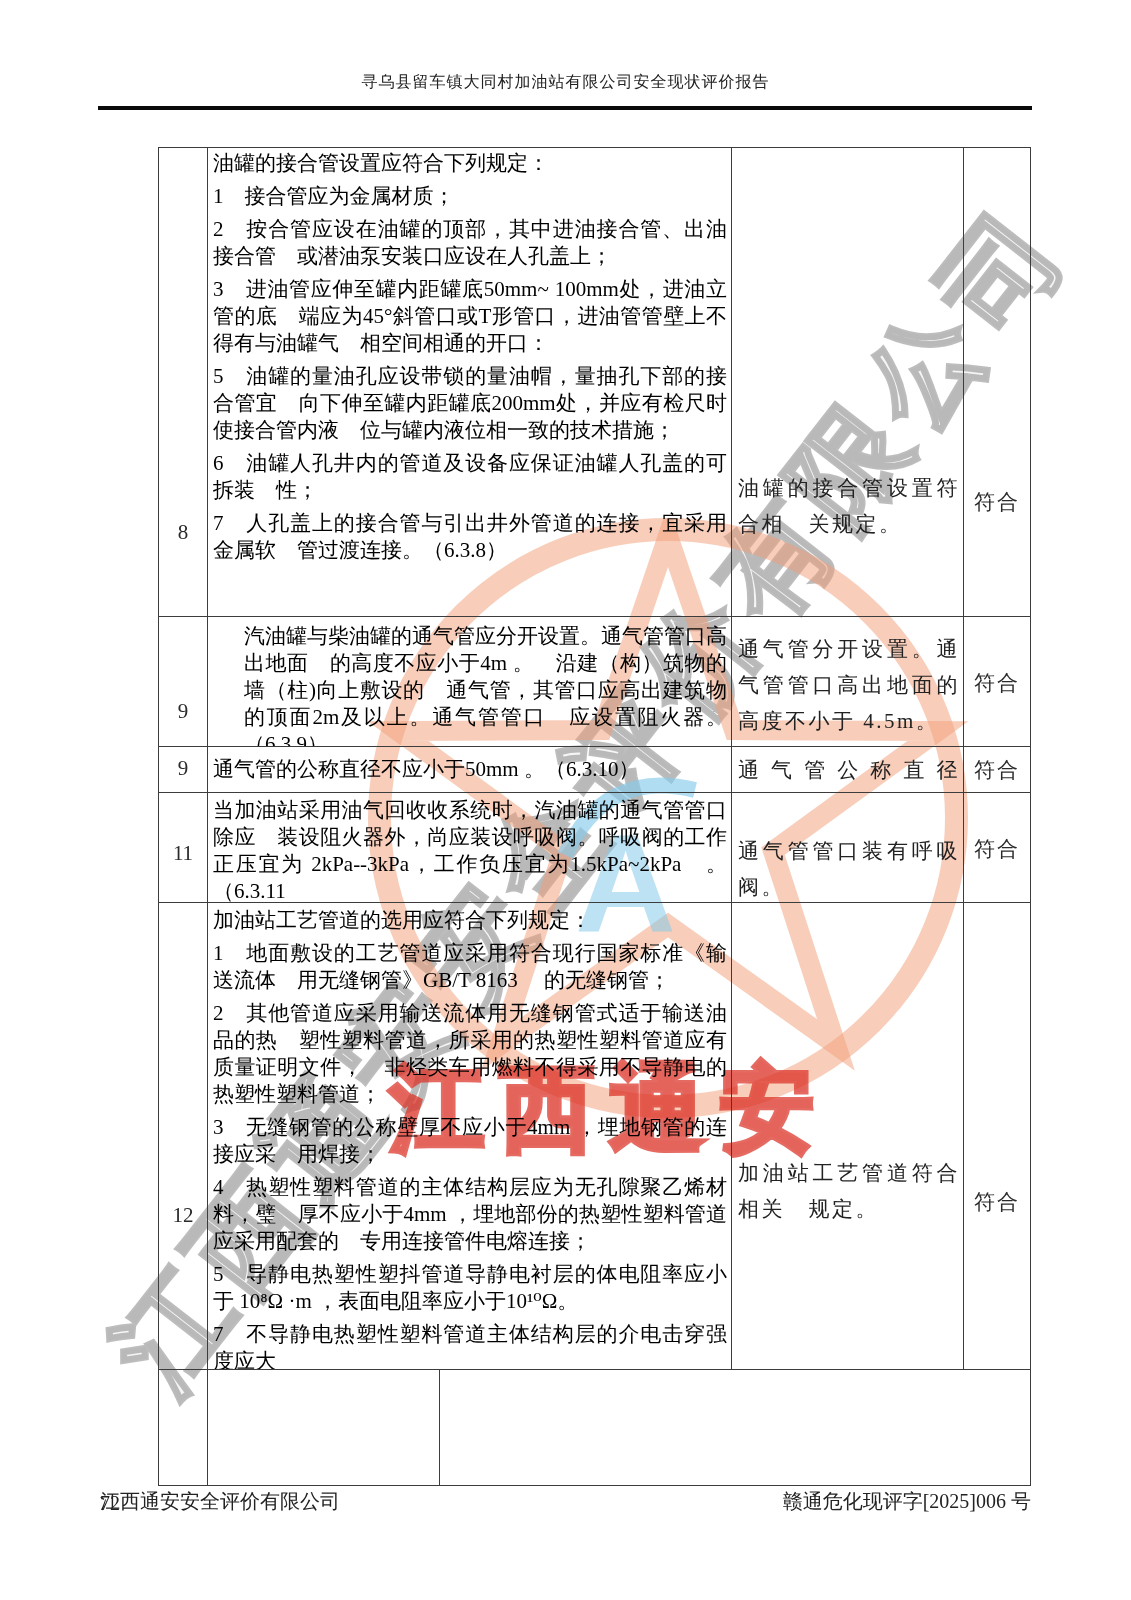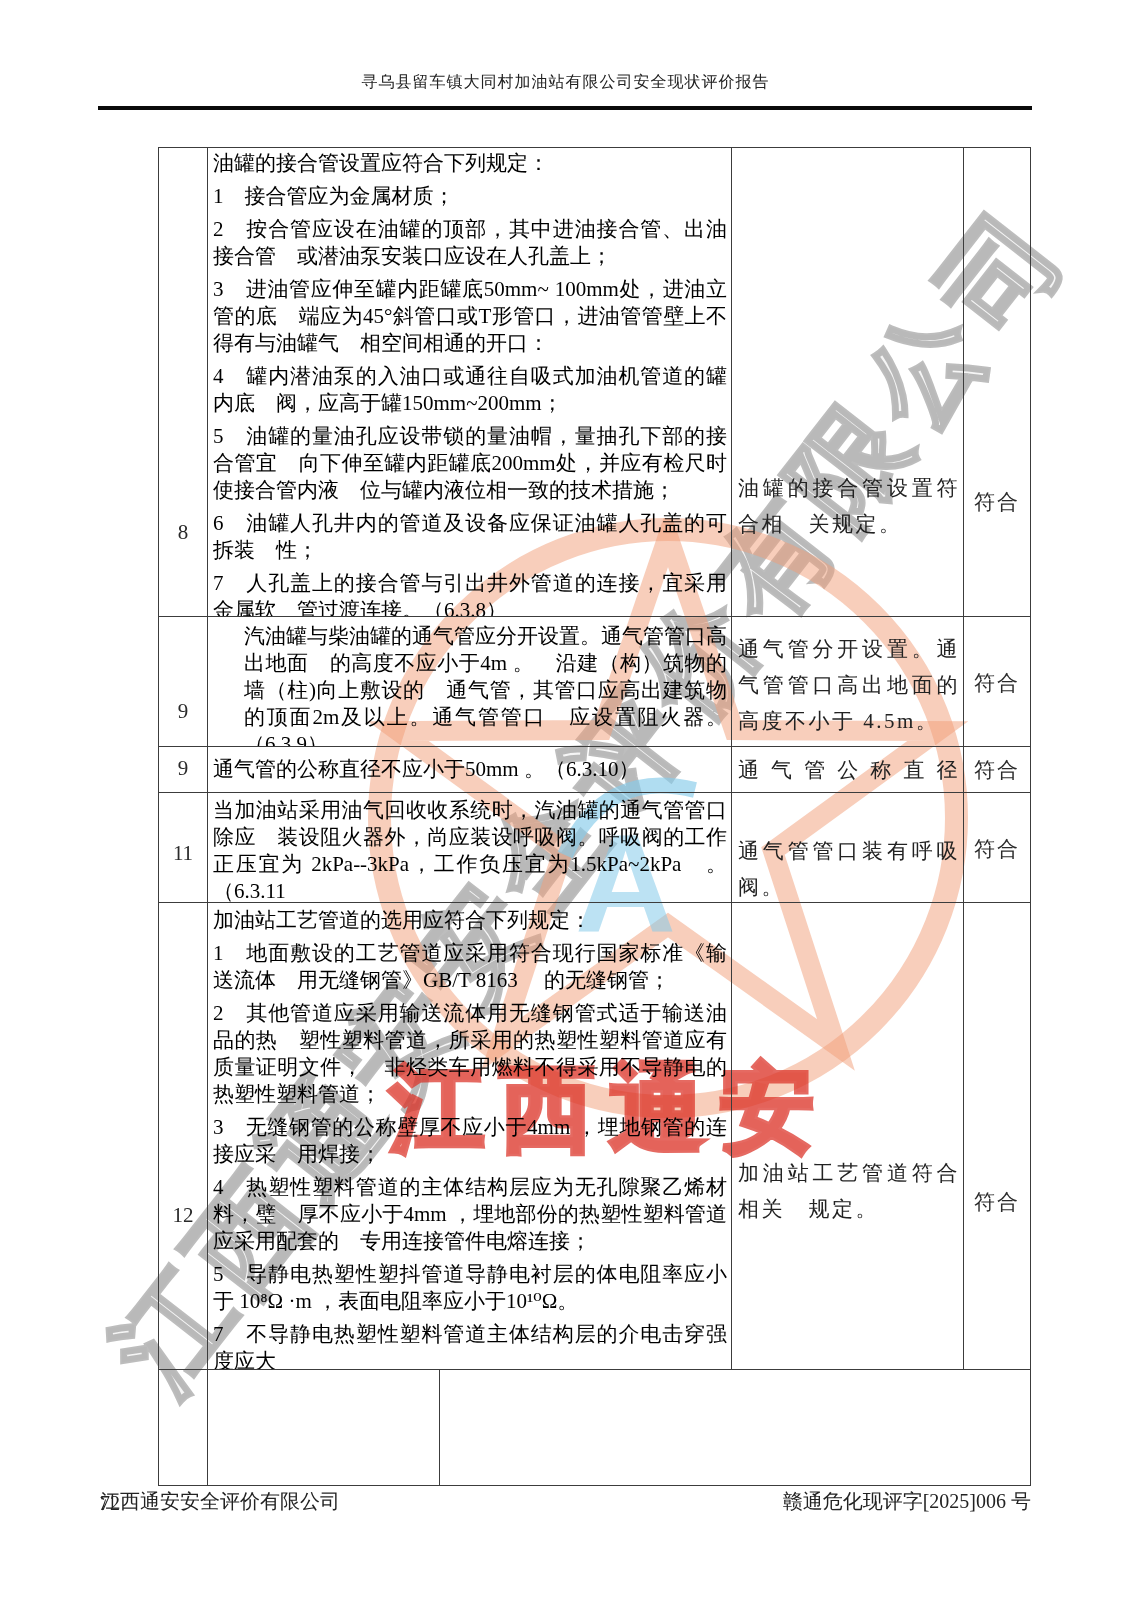--- a/index.html
+++ b/index.html
@@ -88,21 +88,20 @@
 <div class="header-rule"></div>
 
 <div class="table" id="eval-table">
     <div class="trow r0">
       <div class="cell cell-no">8</div>
       <div class="cell cell-content">
         <p>油罐的接合管设置应符合下列规定：</p>
         <p>1　接合管应为金属材质；</p>
         <p>2　按合管应设在油罐的顶部，其中进油接合管、出油接合管　或潜油泵安装口应设在人孔盖上；</p>
         <p>3　进油管应伸至罐内距罐底50mm~ 100mm处，进油立管的底　端应为45°斜管口或T形管口，进油管管壁上不得有与油罐气　相空间相通的开口：</p>
-        <p>4　罐内潜油泵的入油口或通往自吸式加油机管道的罐内底　阀，应高于罐150mm~200mm；</p>
         <p>5　油罐的量油孔应设带锁的量油帽，量抽孔下部的接合管宜　向下伸至罐内距罐底200mm处，并应有检尺时使接合管内液　位与罐内液位相一致的技术措施；</p>
         <p>6　油罐人孔井内的管道及设备应保证油罐人孔盖的可拆装　性；</p>
         <p>7　人孔盖上的接合管与引出井外管道的连接，宜采用金属软　管过渡连接。（6.3.8）</p>
       </div>
       <div class="cell cell-eval">
         <p>油罐的接合管设置符合相　关规定。</p>
       </div>
       <div class="cell cell-result">
         <span>符合</span>
       </div>

